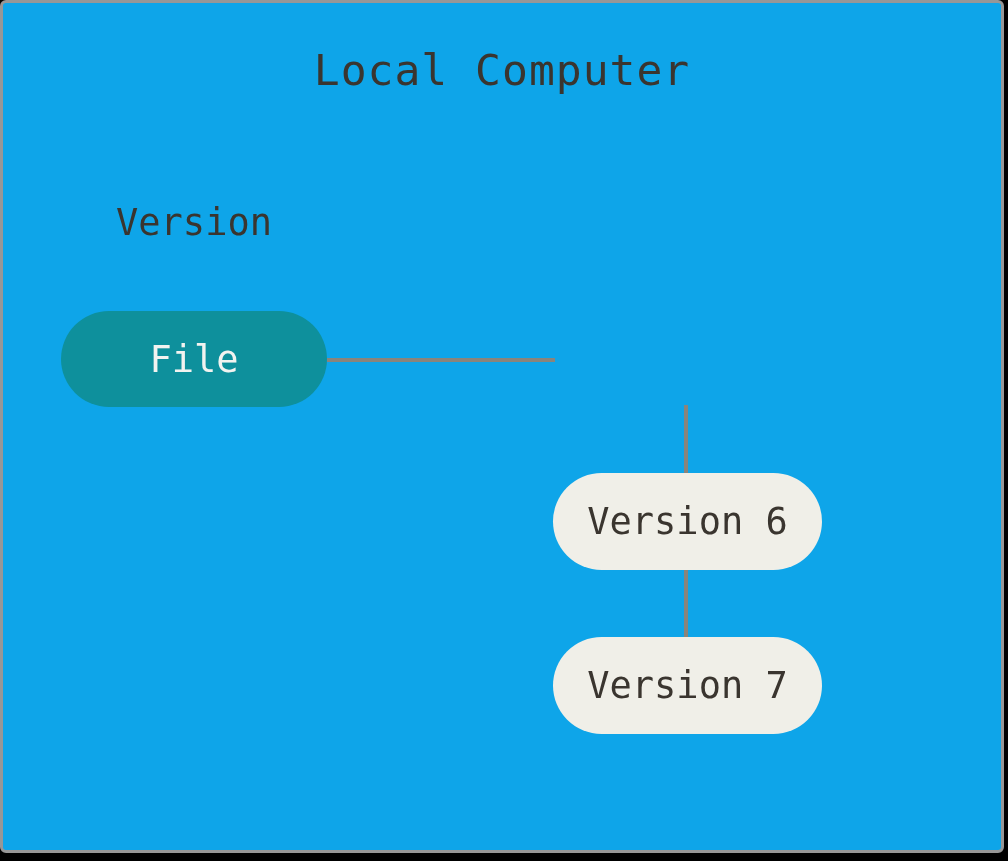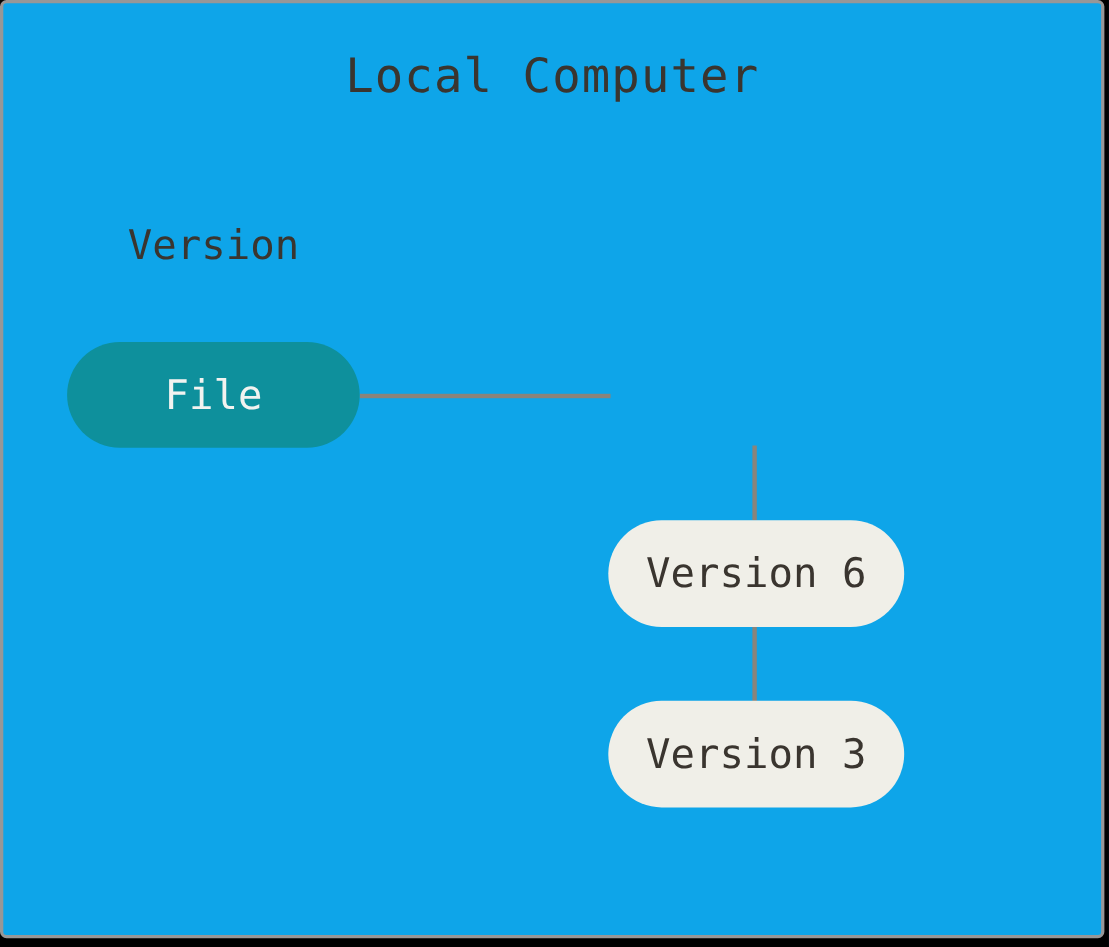--- a/index.html
+++ b/index.html
@@ -117,15 +117,15 @@
 
   <div class="line h-line"></div>
   <div class="line v-line a"></div>
   <div class="line v-line b"></div>
 
   <div class="pill file-pill">File</div>
 
 
   <div class="pill v-pill p2">Version 6</div>
 
-  <div class="pill v-pill p1">Version 3</div>
+  <div class="pill v-pill p1">Version 7</div>
 
 </div>
 
 </body></html>

